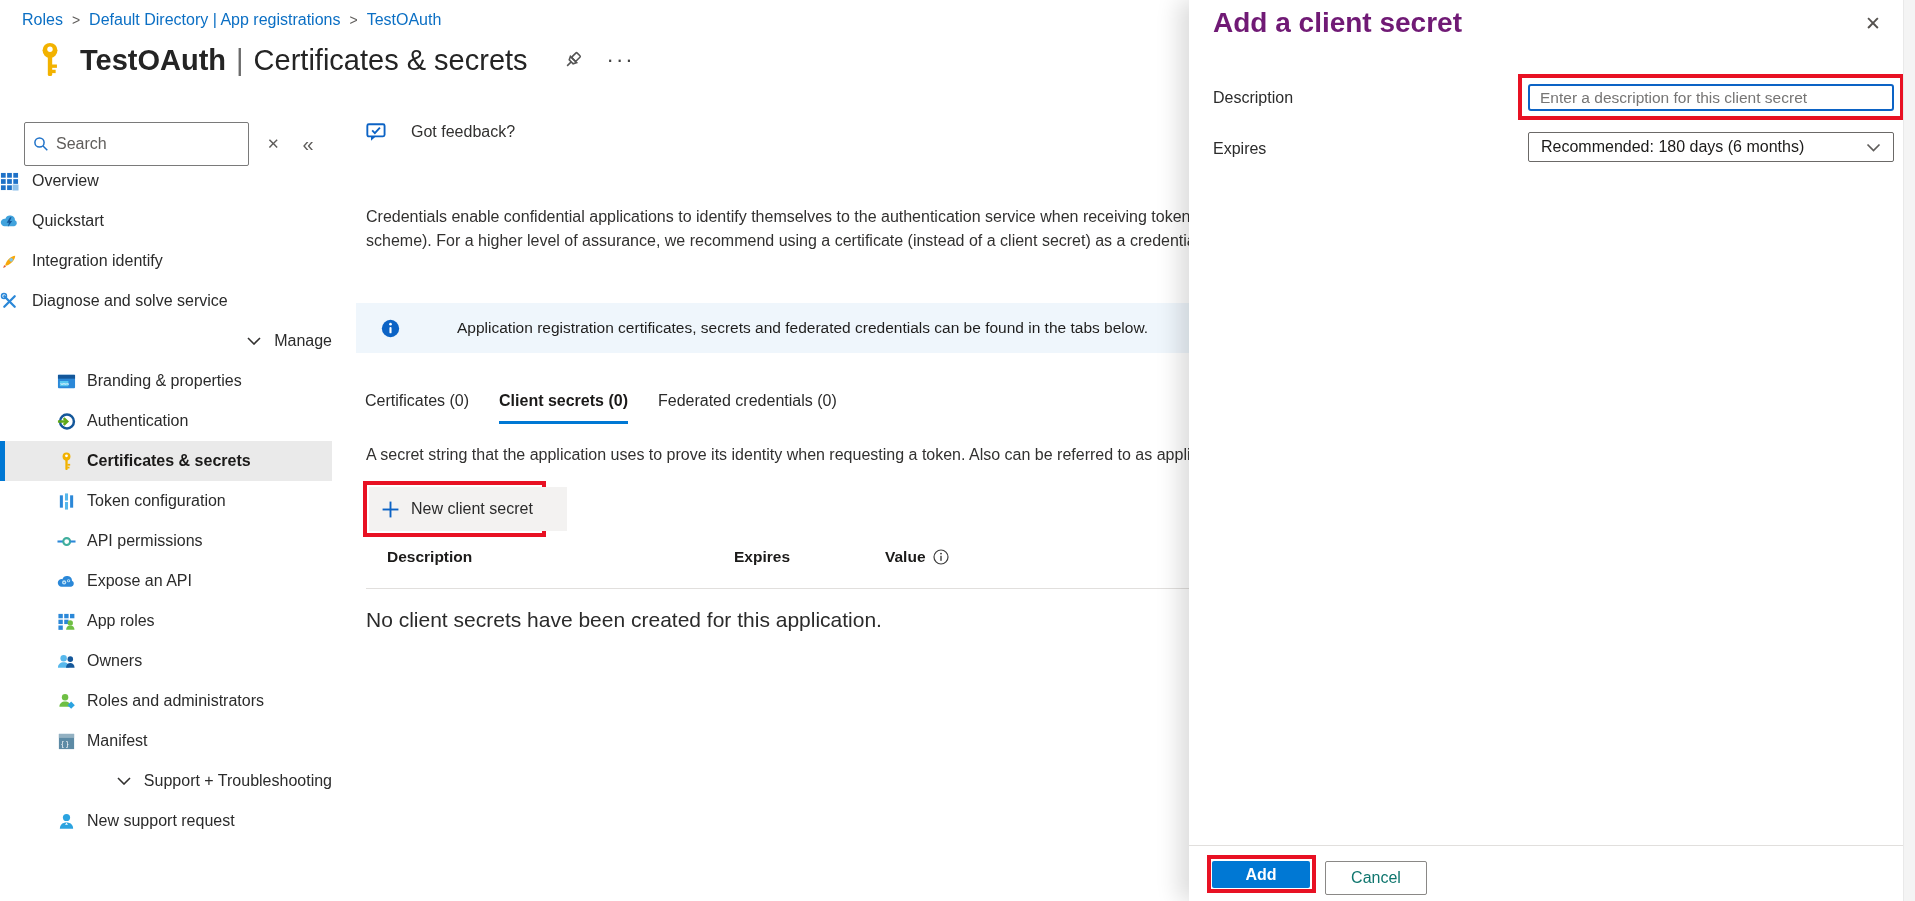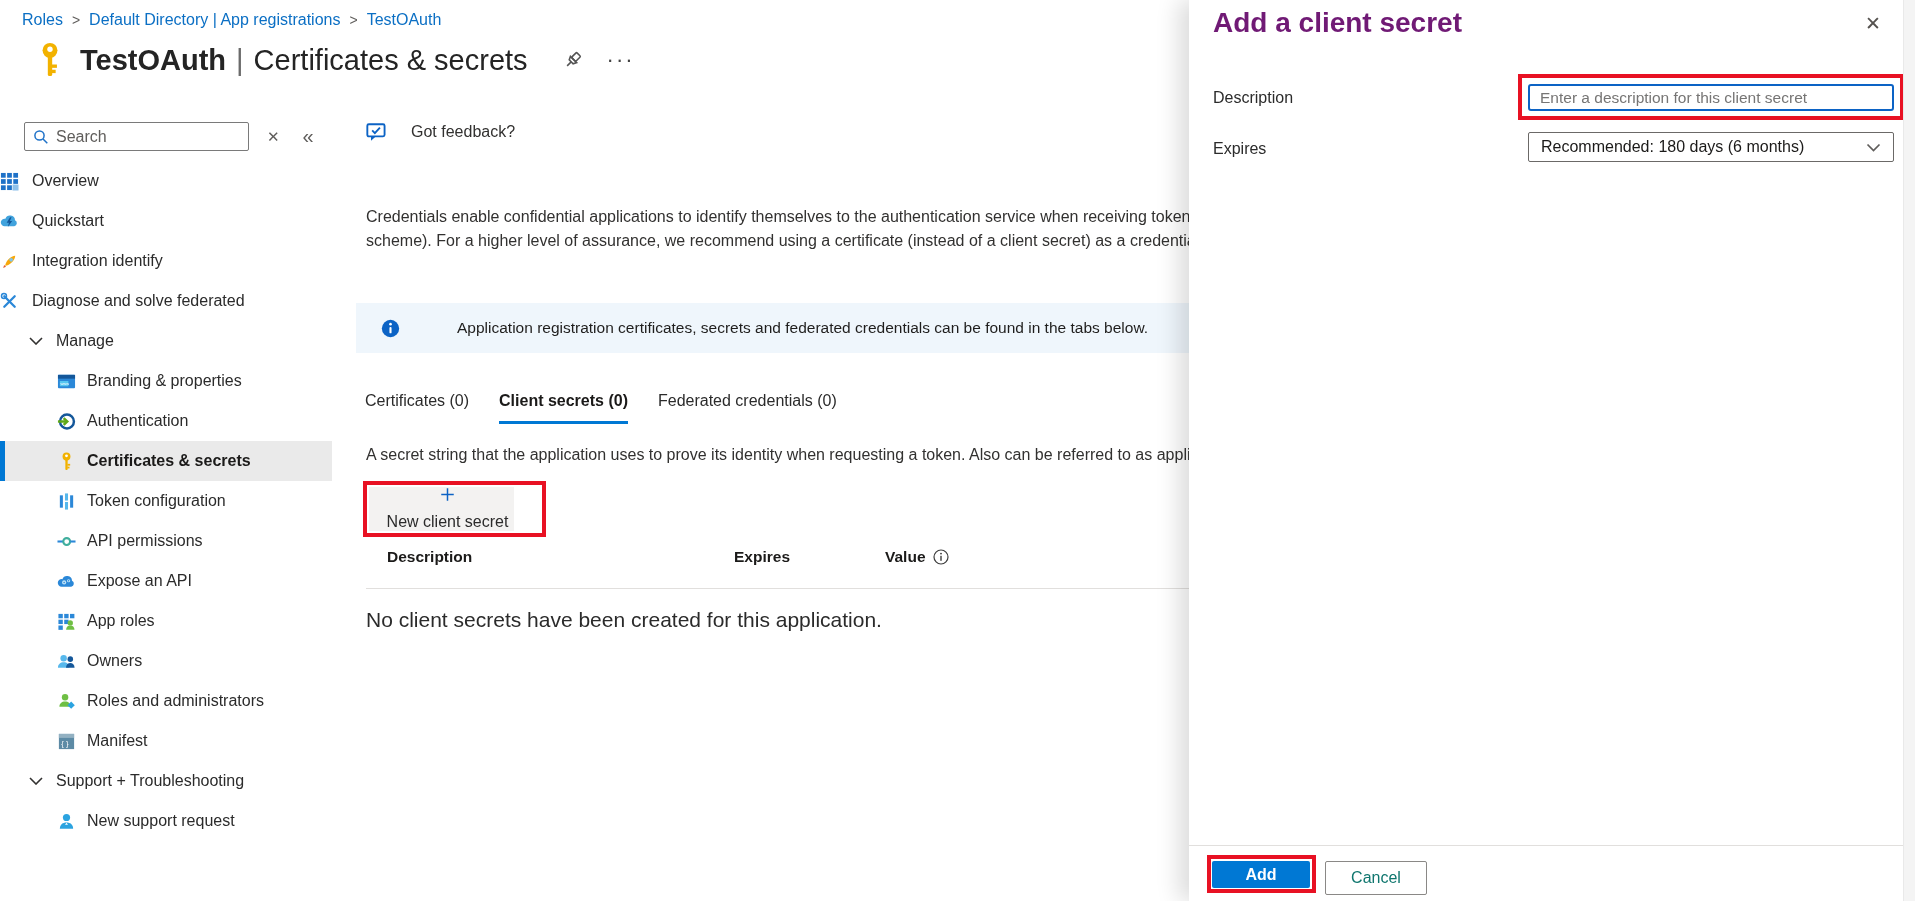--- a/index.html
+++ b/index.html
@@ -16,31 +16,31 @@
   .title-text { font-size:29px; color:#242424; white-space:nowrap; }
   .title-app { font-weight:700; }
   .title-div { color:#6b6b6b; font-weight:400; padding:0 10px; }
   .title-page { font-weight:400; }
   .pin-btn { margin-left:34px; cursor:pointer; }
   .more-btn { margin-left:24px; color:#424242; font-size:22px; letter-spacing:2px; cursor:pointer; line-height:10px; padding-top:0px; }
 
   
   .sidebar { position:absolute; left:0; top:108px; width:332px; bottom:0; background:#fff; }
   .search-row { position:absolute; left:24px; top:14px; display:flex; align-items:center; }
-  .search-box { width:225px; height:29px; border:1px solid #7a7a7a; border-radius:2px; background:#fff;
+  .search-box { width:225px; height:44px; border:1px solid #7a7a7a; border-radius:2px; background:#fff;
                 display:flex; align-items:center; padding:0 8px; }
   .search-box input { border:none; outline:none; width:170px; font-size:16px; color:#323130;
                       font-family:inherit; margin-left:7px; background:transparent; }
   .search-box input::placeholder { color:#5f5d5b; }
   .search-clear { margin-left:18px; color:#5f5d5b; font-size:15px; cursor:pointer; }
   .sidebar-collapse { margin-left:23px; color:#5f5d5b; font-size:20px; cursor:pointer; }
   .nav { position:absolute; left:0; top:53px; right:0; }
   .nav-item { height:40px; display:flex; align-items:center; font-size:16px; color:#2b2b2b; cursor:pointer; position:relative; }
   .nav-item.lv0 { }
-  .nav-item.grp { padding-left:29px; }
+  .nav-item.grp { padding-left:29px;justify-content:flex-end; }
   .nav-item.sub { padding-left:57px; }
   .nav-item .nav-icon { width:19px; height:19px; flex:0 0 auto; margin-right:13px; }
   .nav-item.sub .nav-icon { margin-right:11px; }
   .nav-item .grp-chevron { width:14px; height:8px; margin-right:13px; flex:0 0 auto; }
   .nav-item.selected { background:#eaeaea; font-weight:700; color:#1b1a19; }
   .nav-item.selected::before { content:""; position:absolute; left:0; top:0; bottom:0; width:5px; background:#0078d4; }
 
   
   .main { position:absolute; left:0; top:0; right:0; bottom:0; }
   .feedback { position:absolute; left:366px; top:122px; display:flex; align-items:center; gap:24px;
@@ -48,23 +48,23 @@
   .intro { position:absolute; left:366px; top:205px; font-size:16px; line-height:24px; color:#323130; white-space:nowrap; }
   .info-banner { position:absolute; left:356px; top:303px; width:1499px; height:50px; background:#eff6fc;
                  display:flex; align-items:center; padding-left:25px;gap:43px; }
   .info-banner .txt { margin-left:14px; font-size:15.5px; color:#1f1e1d; white-space:nowrap; }
   .tabs { position:absolute; left:365px; top:392px; display:flex; gap:30px; font-size:16px; }
   .tab { padding-bottom:11px; color:#2b2b2b; cursor:pointer; border-bottom:3px solid transparent; white-space:nowrap; }
   .tab.selected { font-weight:700; border-bottom-color:#0078d4; color:#1b1a19; }
   .tab-desc { position:absolute; left:366px; top:446px; font-size:16px; color:#323130; white-space:nowrap; }
   .annotation { position:absolute; border:4px solid #e81123; }
   .ann-newsecret { left:363px; top:481px; width:183px; height:56px; }
-  .new-secret-btn { position:absolute; left:369px; top:487px; width:145px; height:44px; background:#f3f2f1;
+  .new-secret-btn { position:absolute; left:369px; top:487px; width:198px; height:44px; background:#f3f2f1;
                     display:flex; align-items:center; padding-left:12px; gap:11px; font-size:16px; color:#2b2b2b;
-                    cursor:pointer; border:none;flex-direction:column; }
+                    cursor:pointer; border:none; }
   .tbl-headers { position:absolute; top:548px; left:0; font-size:15.5px; font-weight:700; color:#1b1a19; }
   .th-desc { position:absolute; left:387px; top:0; }
   .th-exp  { position:absolute; left:734px; top:0; }
   .th-val  { position:absolute; left:885px; top:0; display:flex; align-items:center; gap:7px; }
   .tbl-divider { position:absolute; left:366px; top:588px; width:1494px; height:1px; background:#e1dfdd; }
   .empty-msg { position:absolute; left:366px; top:608px; font-size:21px; color:#2b2b2b; white-space:nowrap; }
 
   
   .panel { position:absolute; left:1189px; top:0; width:726px; height:901px; background:#fff; z-index:5;
            box-shadow:-10px 0 22px rgba(0,0,0,0.14); }
@@ -176,21 +176,21 @@
       </div>
 
       <div class="nav-item lv0">
         <svg class="nav-icon" viewBox="0 0 20 20">
           <g stroke="#2b88d8" stroke-width="2.4" stroke-linecap="round">
             <line x1="4.5" y1="4.5" x2="15.5" y2="15.5"></line>
             <line x1="15.5" y1="4.5" x2="4.5" y2="15.5"></line>
           </g>
           <circle cx="4.2" cy="4.2" r="2.6" fill="none" stroke="#2b88d8" stroke-width="1.6"></circle>
         </svg>
-        <span>Diagnose and solve federated</span>
+        <span>Diagnose and solve service</span>
       </div>
 
       <div class="nav-item grp">
         <svg class="grp-chevron" viewBox="0 0 14 8">
           <polyline points="1,1 7,7 13,1" fill="none" stroke="#323130" stroke-width="1.6"></polyline>
         </svg>
         <span>Manage</span>
       </div>
 
       <div class="nav-item sub">

